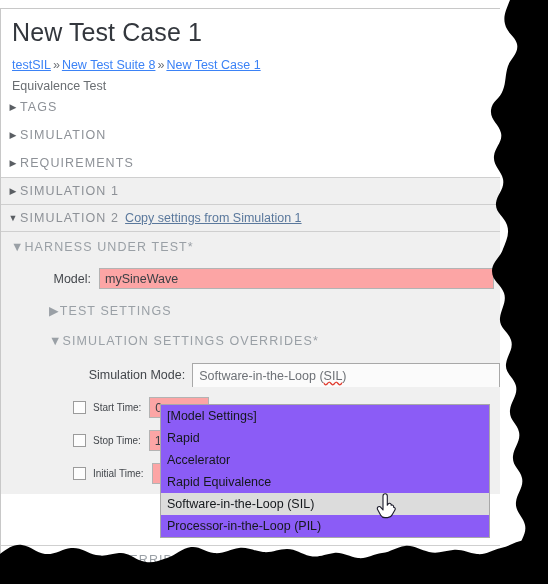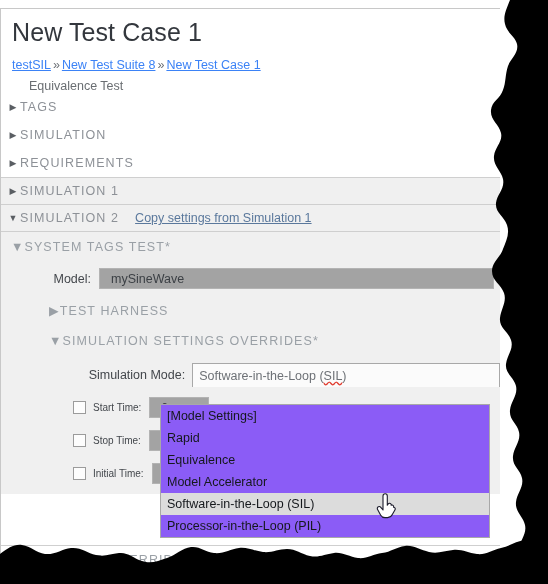--- a/index.html
+++ b/index.html
@@ -52,21 +52,20 @@
     text-decoration: underline;
   }
   .breadcrumb .sep {
     color: #6a6e74;
     padding: 0 2px;
   }
   .subtitle {
     padding: 7px 0 0 11px;
     font-size: 12.5px;
     color: #6a6e72;
-    margin-left: 17px;
   }
 
   
   .sec {
     font-size: 12.5px;
     color: #8d9197;
     letter-spacing: 1.1px;
     display: flex;
     align-items: center;
     box-sizing: border-box;
@@ -89,21 +88,21 @@
     border-top: 1px solid #cfcfcf;
     background: #ffffff;
   }
   .sec-band.shaded {
     background: #f0f0f0;
   }
   .sec-link {
     color: #5a789c;
     text-decoration: underline;
     letter-spacing: 0px;
-    margin-left: 16px;
+    margin-left: 6px;
     font-size: 12.5px;
   }
 
   
   #sim2-body {
     background: #f0f0f0;
     border-top: 1px solid #cfcfcf;
     padding-bottom: 4px;
   }
   .sec-sub {
@@ -125,25 +124,25 @@
   .row-label {
     font-size: 12.5px;
     color: #43474c;
     text-align: right;
     padding-right: 8px;
     box-sizing: border-box;
   }
   .field {
     height: 21px;
     border: 1px solid #b3b3b3;
-    background: #a3a3a3;
+    background: #fca5a5;
     font-size: 12.5px;
     color: #3c4045;
     line-height: 21px;
-    padding: 0 11px;
+    padding: 0 5px;
     box-sizing: border-box;
     overflow: hidden;
     white-space: nowrap;
   }
   #model-row { padding-left: 0; }
   #model-label { width: 98px; }
   #model-input { width: 395px; }
 
   .cb {
     width: 13px;
@@ -293,31 +292,31 @@
     <div class="sec sec-band shaded">
       <span class="tri">▼</span>
       <span>SIMULATION 2</span>
       <a href="#" class="sec-link">Copy settings from Simulation 1</a>
     </div>
 
     <div id="sim2-body">
 
       <div class="sec-sub indent1">
         <span class="tri">▼</span>
-        <span>SYSTEM TAGS TEST*</span>
+        <span>HARNESS UNDER TEST*</span>
       </div>
 
       <div class="row" id="model-row">
         <span class="row-label" id="model-label">Model:</span>
         <span class="field" id="model-input">mySineWave</span>
       </div>
 
       <div class="sec-sub indent2">
         <span class="tri">▶</span>
-        <span>TEST HARNESS</span>
+        <span>TEST SETTINGS</span>
       </div>
 
       <div class="sec-sub indent2">
         <span class="tri">▼</span>
         <span>SIMULATION SETTINGS OVERRIDES*</span>
       </div>
 
       <div class="row" id="simmode-row">
         <span id="simmode-label">Simulation Mode:</span>
         <span id="simmode-select"><span>Software-in-the-Loop (</span><span class="squiggle">SIL</span><span>)</span></span>
@@ -345,22 +344,22 @@
 
     <div id="bottom-sec">
       <span class="tri">▶</span><span>PARAMETER OVERRIDES</span>
     </div>
 
   </div>
 
   <div id="dropdown">
     <div class="dd-item">[Model Settings]</div>
     <div class="dd-item">Rapid</div>
-    <div class="dd-item">Equivalence</div>
-    <div class="dd-item">Model Accelerator</div>
+    <div class="dd-item">Accelerator</div>
+    <div class="dd-item">Rapid Equivalence</div>
     <div class="dd-item selected">Software-in-the-Loop (SIL)</div>
     <div class="dd-item">Processor-in-the-Loop (PIL)</div>
   </div>
 
   <svg id="torn-right" viewBox="0 0 78 584" preserveAspectRatio="none">
     <path fill="#000000" d="
       M 40,0
       C 36,10 33,16 35,24
       C 37,33 45,36 47,44
       C 49,53 41,58 38,66

